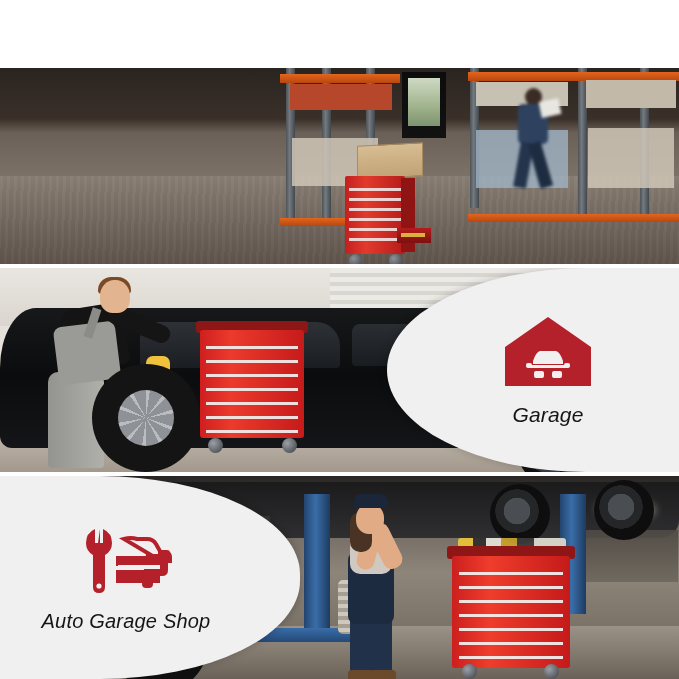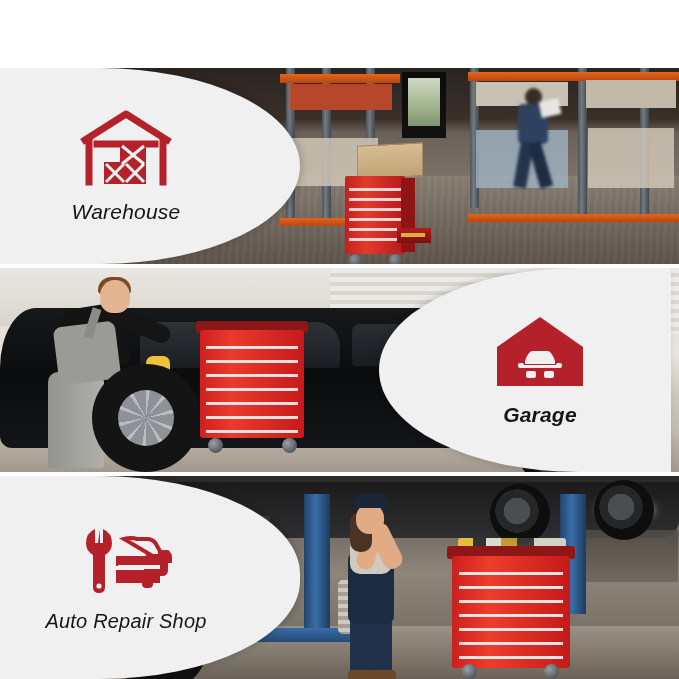--- a/index.html
+++ b/index.html
@@ -44,24 +44,23 @@
     background:#f0f0f1;
     display:flex;flex-direction:column;align-items:center;justify-content:center;
     z-index:5;
   }
   .panel.left{
     left:0;width:300px;
     border-radius:0 200px 200px 0 / 0 98px 98px 0;
     box-shadow:3px 0 7px rgba(0,0,0,.17);
   }
   .panel.right{
-    right:8px;width:292px;
+    right:0;width:292px;
     border-radius:200px 0 0 200px / 102px 0 0 102px;
     box-shadow:-3px 0 7px rgba(0,0,0,.17);
-    font-weight:bold;
   }
   .panel-inner{display:flex;flex-direction:column;align-items:center;}
   .panel.left .panel-inner{margin-right:48px;}
   .panel.right .panel-inner{margin-left:30px;}
   .icon-box{display:block;}
   .panel-label{
     margin-top:9px;
     font-size:21px;font-style:italic;color:#151515;
     font-family:"Liberation Sans","DejaVu Sans",sans-serif;
     white-space:nowrap;letter-spacing:.2px;
@@ -235,44 +234,20 @@
         <span class="w-cart-draw" style="top:70px;"></span>
         <span class="w-cart-draw" style="top:80px;"></span>
         <span class="w-cart-open">
             <i></i>
           </span>
         <span class="w-wheel" style="left:4px;top:96px;"></span>
         <span class="w-wheel" style="left:44px;top:96px;"></span>
       </div>
     </div>
 
-    <div class="panel left">
-      <div class="panel-inner">
-        <span class="icon-box">
-          <svg width="92" height="78" viewBox="0 0 92 78" aria-hidden="true">
-            <g fill="none" stroke="#b5212a" stroke-width="7" stroke-linejoin="round" stroke-linecap="square">
-              <path d="M5 31 L46 5 L87 31"></path>
-              <path d="M9 31 L9 73"></path>
-              <path d="M83 31 L83 73"></path>
-              <path d="M17 35 L75 35"></path>
-            </g>
-            <g fill="#b5212a">
-              <rect x="40" y="35" width="26" height="22"></rect>
-              <rect x="24" y="53" width="42" height="22"></rect>
-            </g>
-            <g stroke="#f0f0f1" stroke-width="3">
-              <path d="M42 37 L64 55 M64 37 L42 55"></path>
-              <path d="M26 55 L44 73 M44 55 L26 73"></path>
-              <path d="M46 55 L64 73 M64 55 L46 73"></path>
-            </g>
-          </svg>
-        </span>
-        <span class="panel-label">Warehouse</span>
-      </div>
-    </div>
   </div>
 
   <div class="row" id="row-2">
     <div class="scene">
       <div class="ph g-bg"></div>
       <div class="ph g-wall"></div>
       <div class="ph g-shutter"></div>
       <div class="ph g-floor"></div>
 
       <div class="ph g-car">
@@ -397,18 +372,18 @@
             </g>
             <g fill="#f0f0f1">
               <rect x="38" y="42" width="42" height="4"></rect>
             </g>
             <g fill="#b5212a">
               <path d="M20 6 v14 h-5 V6 q-9 4-9 14 0 8 7 12 v32 q0 6 6 6 t6-6 V32 q7-4 7-12 0-10-9-14 v14 h-5 z"></path>
             </g>
             <circle cx="19" cy="63" r="2.6" fill="#f0f0f1"></circle>
           </svg>
         </span>
-        <span class="panel-label">Auto Repair Shop</span>
+        <span class="panel-label">Auto Garage Shop</span>
       </div>
     </div>
   </div>
 
 </div>
 
 </body></html>

